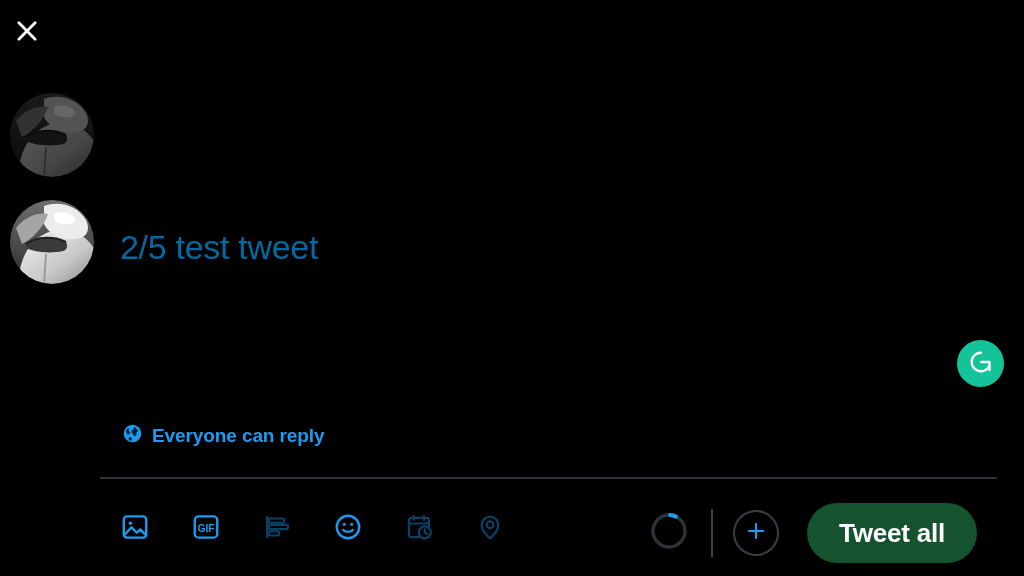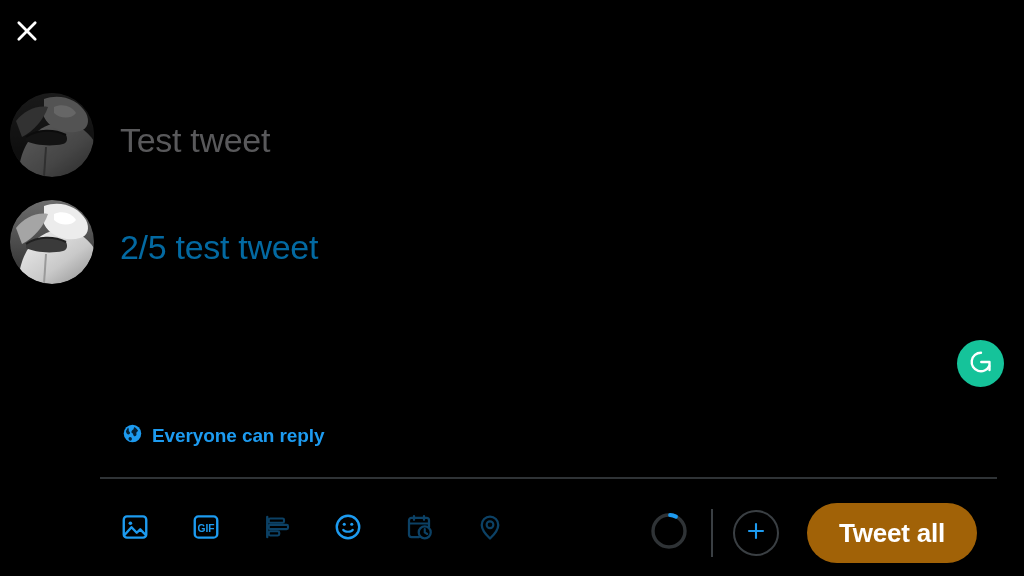--- a/index.html
+++ b/index.html
@@ -167,21 +167,21 @@
     border-radius: 50%;
     border: 2px solid #3a3f43;
     display: flex;
     align-items: center;
     justify-content: center;
     cursor: pointer;
     box-sizing: border-box;
     margin-right: 28px;
   }
   .tweet-all-btn {
-    background: #a16207;
+    background: #14532d;
     color: #ffffff;
     border: none;
     border-radius: 999px;
     height: 60px;
     padding: 0 32px;
     font-family: "Liberation Sans", sans-serif;
     font-size: 26px;
     font-weight: bold;
     letter-spacing: -0.2px;
     cursor: pointer;
@@ -225,21 +225,20 @@
           <path d="M8 84 C10 50 26 34 46 30 C62 27 76 36 84 48 L84 84 Z" fill="url(#sk1)"></path>
           <path d="M34 6 C50 0 68 6 76 20 C80 28 78 36 70 38 C56 42 40 36 34 24 Z" fill="#b8b8b8"></path>
           <path d="M44 14 C52 10 62 13 66 20 C62 26 50 26 44 20 Z" fill="#e2e2e2"></path>
           <path d="M6 28 C14 18 26 12 38 14 C34 26 24 38 12 44 Z" fill="#6e6e6e"></path>
           <path d="M16 44 C28 36 44 36 56 42 C58 46 57 50 53 51 C40 54 24 52 16 48 Z" fill="#2a2a2a"></path>
           <path d="M16 44 C28 36 44 36 56 42" stroke="#1a1a1a" stroke-width="2" fill="none"></path>
           <path d="M36 54 L34 84" stroke="#6a6a6a" stroke-width="2" fill="none"></path>
         </g>
       </svg>
     </div>
-    <div class="tweet-text placeholder">Test tweet</div>
   </div>
 
   <div class="compose-row row-2">
     <div class="avatar">
       <svg width="84" height="84" viewBox="0 0 84 84">
         <defs>
           <clipPath id="cl2">
               <circle cx="42" cy="42" r="42"></circle>
             </clipPath>
           <linearGradient id="sk2" x1="0" y1="0" x2="1" y2="1">

